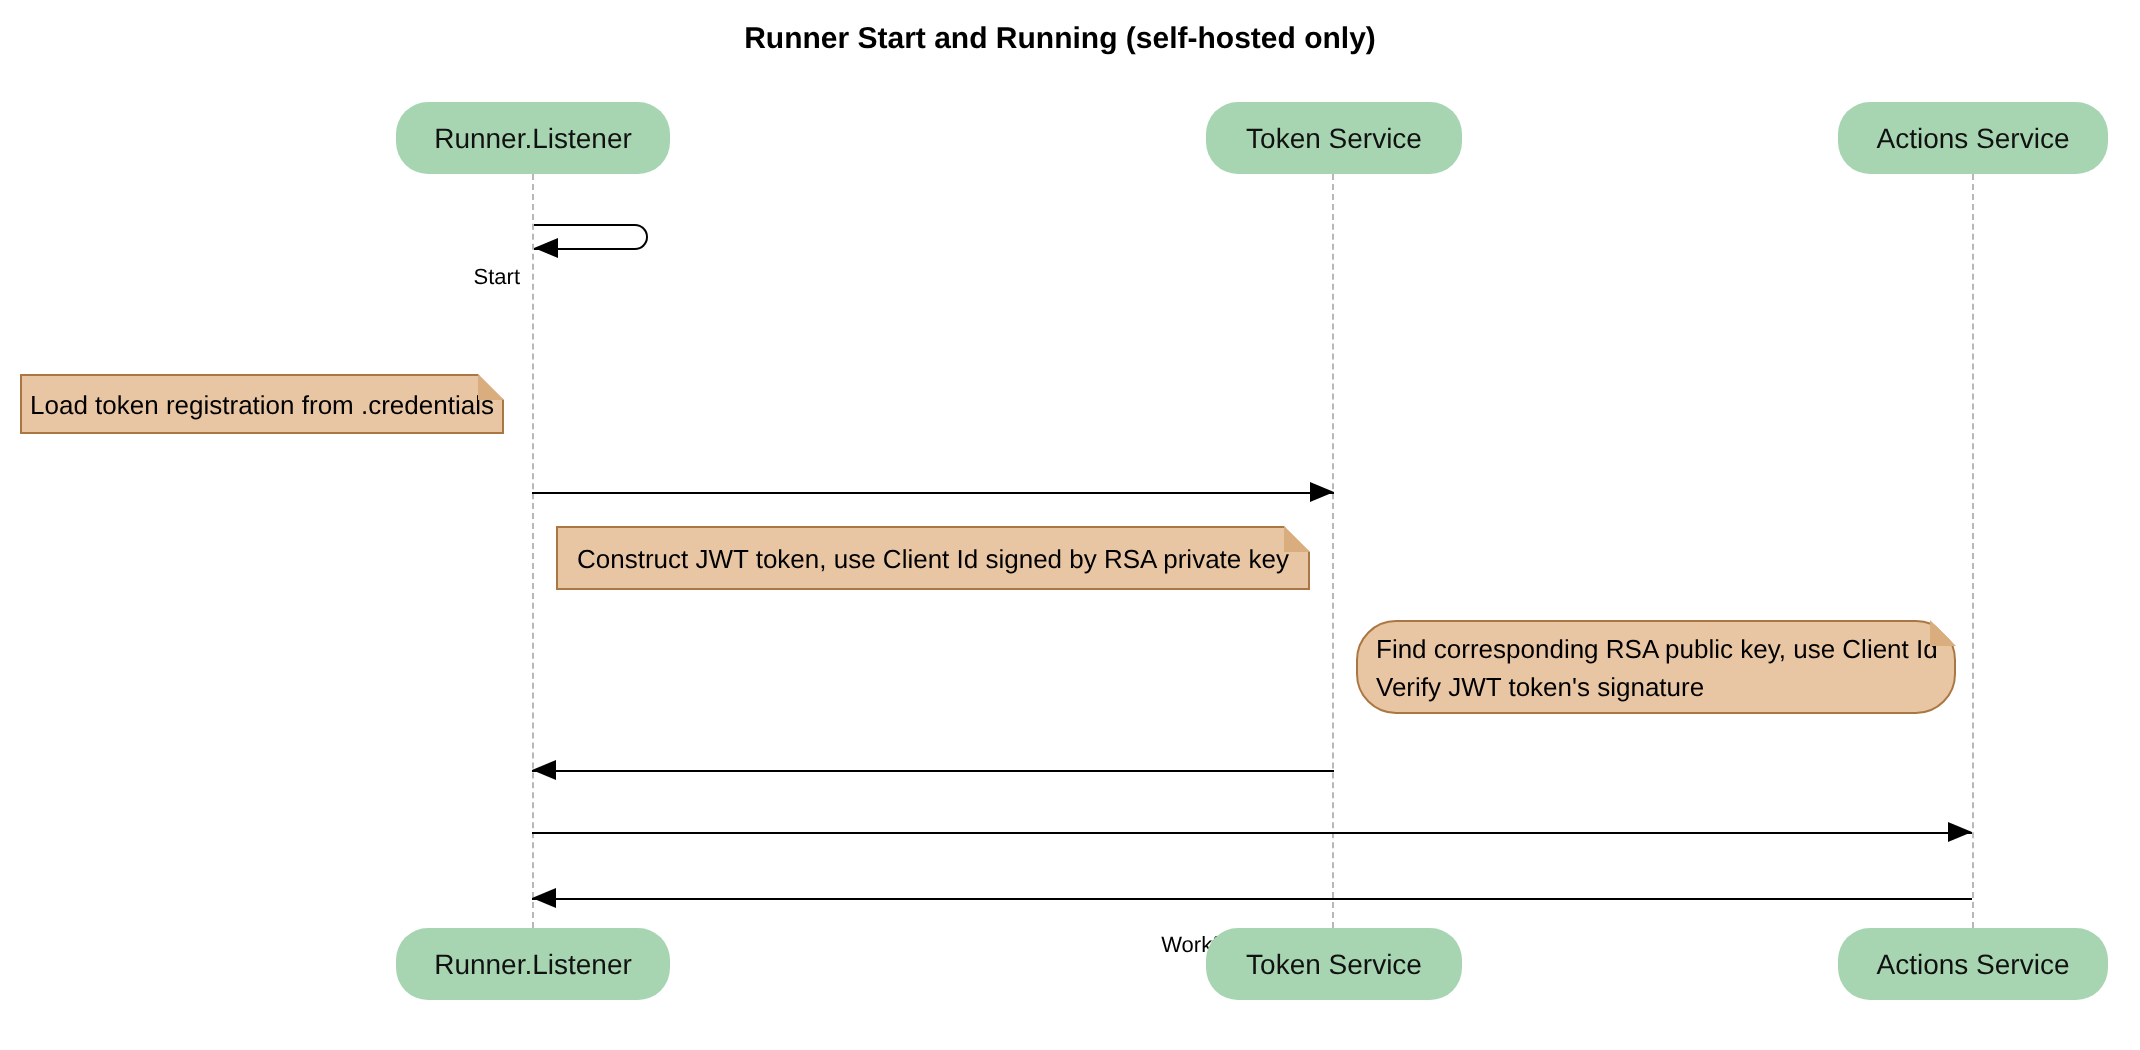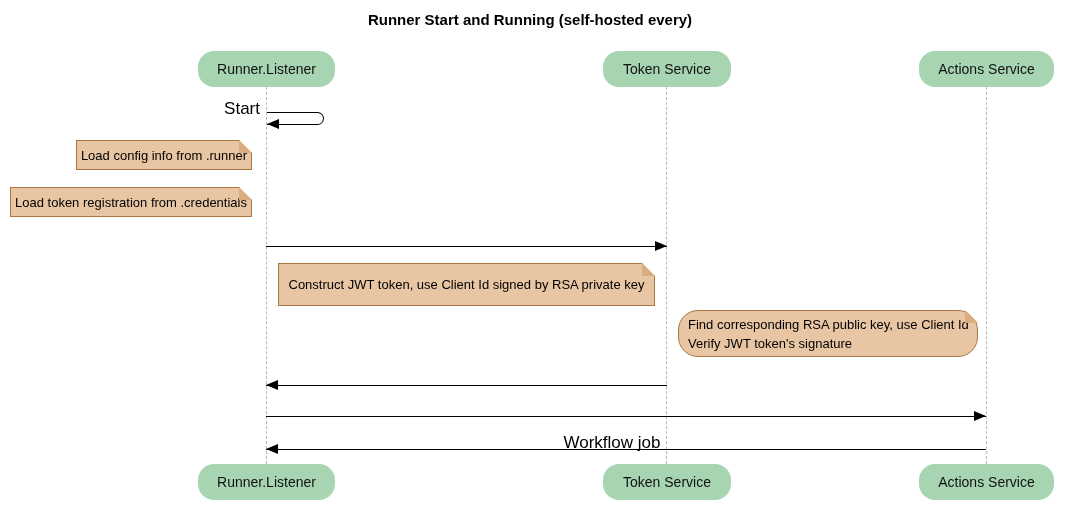--- a/index.html
+++ b/index.html
@@ -40,25 +40,26 @@
   .lifeline {
     position: absolute;
     top: 87px;
     height: 377px;
     width: 0;
     border-left: 1px dashed var(--lifeline, #b8b8b8);
   }
 
   .msg-label {
     position: absolute;
-    font-size: 17px;
+    font-size: 11px;
     line-height: 15px;
     text-align: center;
     white-space: nowrap;
     color: var(--text, #000);
+    margin-top: 31px;
   }
   .msg-line {
     position: absolute;
     height: 0;
     border-top: 1px solid var(--arrow, #000);
   }
   .arrow-right {
     position: absolute;
     width: 0; height: 0;
     border-left: 12px solid var(--arrow, #000);
@@ -111,52 +112,49 @@
     width: 13px; height: 13px;
     background: var(--note-fold, #d9ad7e);
     clip-path: polygon(0 0, 100% 100%, 0 100%);
   }
 </style>
 </head>
 <body>
 
 <div class="diagram">
 
-  <div class="title">Runner Start and Running (self-hosted every)</div>
+  <div class="title">Runner Start and Running (self-hosted only)</div>
 
   <div class="lifeline" style="left:266px"></div>
   <div class="lifeline" style="left:666px"></div>
   <div class="lifeline" style="left:986px"></div>
 
   <div class="actor" style="left:198px; top:51px; width:137px">
     <span>Runner.Listener</span>
   </div>
   <div class="actor" style="left:603px; top:51px; width:128px">
     <span>Token Service</span>
   </div>
   <div class="actor" style="left:919px; top:51px; width:135px">
     <span>Actions Service</span>
   </div>
 
   <div class="msg-label" style="left:160px; top:101px; width:100px; text-align:right">Start</div>
   <div class="self-loop"></div>
   <div class="arrow-left" style="left:267px; top:119px"></div>
 
-  <div class="note" style="left:76px; top:140px; width:176px; height:30px">
-    <span>Load config info from .runner</span>
-  </div>
 
   <div class="note" style="left:10px; top:187px; width:242px; height:30px">
     <span>Load token registration from .credentials</span>
   </div>
 
   <div class="msg-line" style="left:266px; top:246px; width:401px"></div>
   <div class="arrow-right" style="left:655px; top:241px"></div>
 
-  <div class="note" style="left:278px; top:263px; width:377px; height:43px">
+  <div class="note" style="left:278px; top:263px; width:377px; height:32px">
     <span>Construct JWT token, use Client Id signed by RSA private key</span>
   </div>
 
   <div class="note left-align" style="left:678px; top:310px; width:300px; height:47px">
     <span>Find corresponding RSA public key, use Client Id
 Verify JWT token's signature</span>
   </div>
 
   <div class="msg-line" style="left:266px; top:385px; width:401px"></div>
   <div class="arrow-left" style="left:266px; top:380px"></div>

